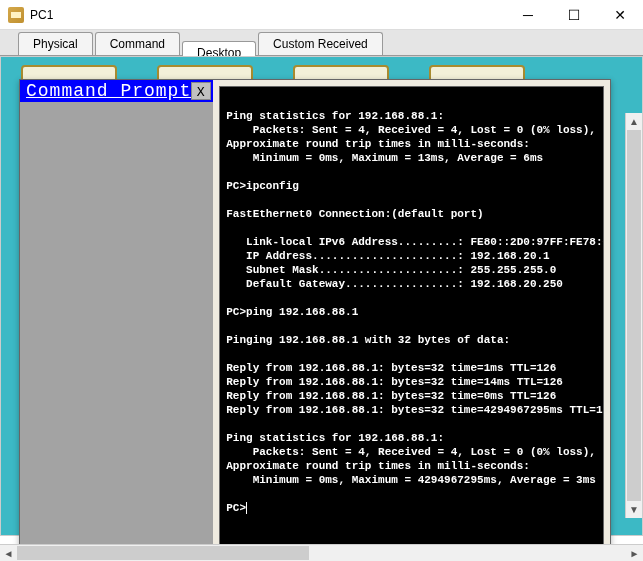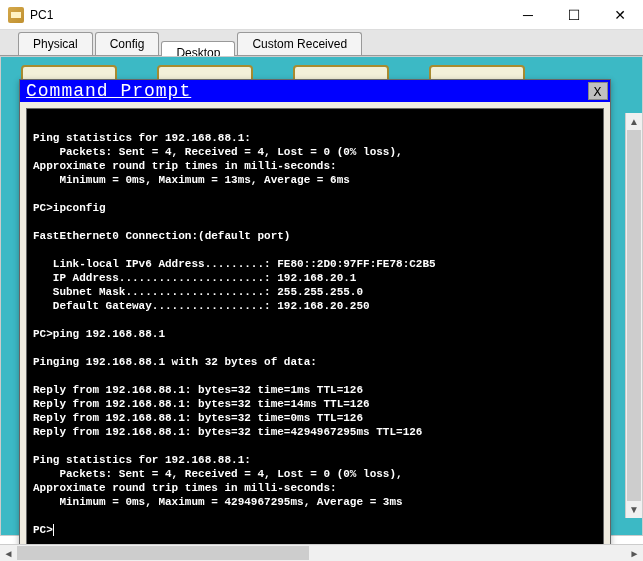--- a/index.html
+++ b/index.html
@@ -13,21 +13,21 @@
 .winbtn { width: 46px; display: flex; align-items: center; justify-content: center; font-size: 14px; color: #000; cursor: pointer; }
 
 .tabs { display: flex; background: #e5e5e5; border-bottom: 1px solid #999; padding-left: 18px; height: 26px; align-items: flex-end; }
 .tab { padding: 4px 14px; border: 1px solid #999; border-bottom: none; margin-right: 2px; background: #f4f4f4; font-size: 12px; cursor: pointer; border-radius: 3px 3px 0 0; }
 .tab.active { background: #fff; position: relative; top: 9px; }
 
 .desktop-area { position: relative; background: #3cb9c5; height: 480px; padding: 0; border: 1px solid #ccc; margin: 0; }
 .icon-row { display: flex; gap: 40px; padding: 8px 20px; height: 50px; }
 .desk-icon { width: 96px; height: 40px; background: #f3f0d8; border: 2px solid #a88b2f; border-radius: 4px; }
 
-.cmd-window { position: absolute; left: 18px; top: 22px; width: 592px; height: 476px; background: #a3a3a3; border: 1px solid #666; box-shadow: 0 2px 6px rgba(0,0,0,.3); display: flex; flex-direction: column; }
+.cmd-window { position: absolute; left: 18px; top: 22px; width: 592px; height: 476px; background: #a3a3a3; border: 1px solid #666; box-shadow: 0 2px 6px rgba(0,0,0,.3); display: flex; }
 .cmd-titlebar { height: 22px; background: #0000ff; color: #fff; font-family: "NSimSun","SimSun","Courier New",monospace; font-size: 18px; display: flex; align-items: center; padding-left: 6px; letter-spacing: 1px; }
 .cmd-titlebar .cmd-title { flex: 1; text-decoration: underline; }
 .cmd-close { width: 20px; height: 18px; background: #c0c0c0; color: #000; font-family: monospace; font-size: 13px; text-align: center; line-height: 18px; margin-right: 2px; border: 1px solid #888; cursor: pointer; }
 
 .cmd-body-wrap { flex: 1; padding: 6px; background: #efebe0; overflow: hidden; font-weight: bold; }
 .cmd-body { background: #000; color: #fff; font-family: "Courier New", monospace; font-size: 11px; line-height: 14px; padding: 8px 6px 8px 6px; height: 100%; overflow: hidden; white-space: pre; border: 1px solid #666; }
 .cursor { display: inline-block; width: 1px; height: 12px; background: #fff; vertical-align: middle; animation: blink 1s step-end infinite; }
 @keyframes blink { 50% { opacity: 0; } }
 
 .hscroll { position: absolute; left: 0; bottom: 0; width: 100%; height: 17px; background: #f0f0f0; border-top: 1px solid #ccc; display: flex; }
@@ -48,21 +48,21 @@
   <div class="title">PC1</div>
   <div class="winbtns">
     <div class="winbtn">─</div>
     <div class="winbtn">☐</div>
     <div class="winbtn close">✕</div>
   </div>
 </div>
 
 <div class="tabs">
   <div class="tab">Physical</div>
-  <div class="tab">Config</div>
+  <div class="tab">Command</div>
   <div class="tab active">Desktop</div>
   <div class="tab">Custom Received</div>
 </div>
 
 <div class="desktop-area">
   <div class="icon-row">
     <div class="desk-icon"></div>
     <div class="desk-icon"></div>
     <div class="desk-icon"></div>
     <div class="desk-icon"></div>

